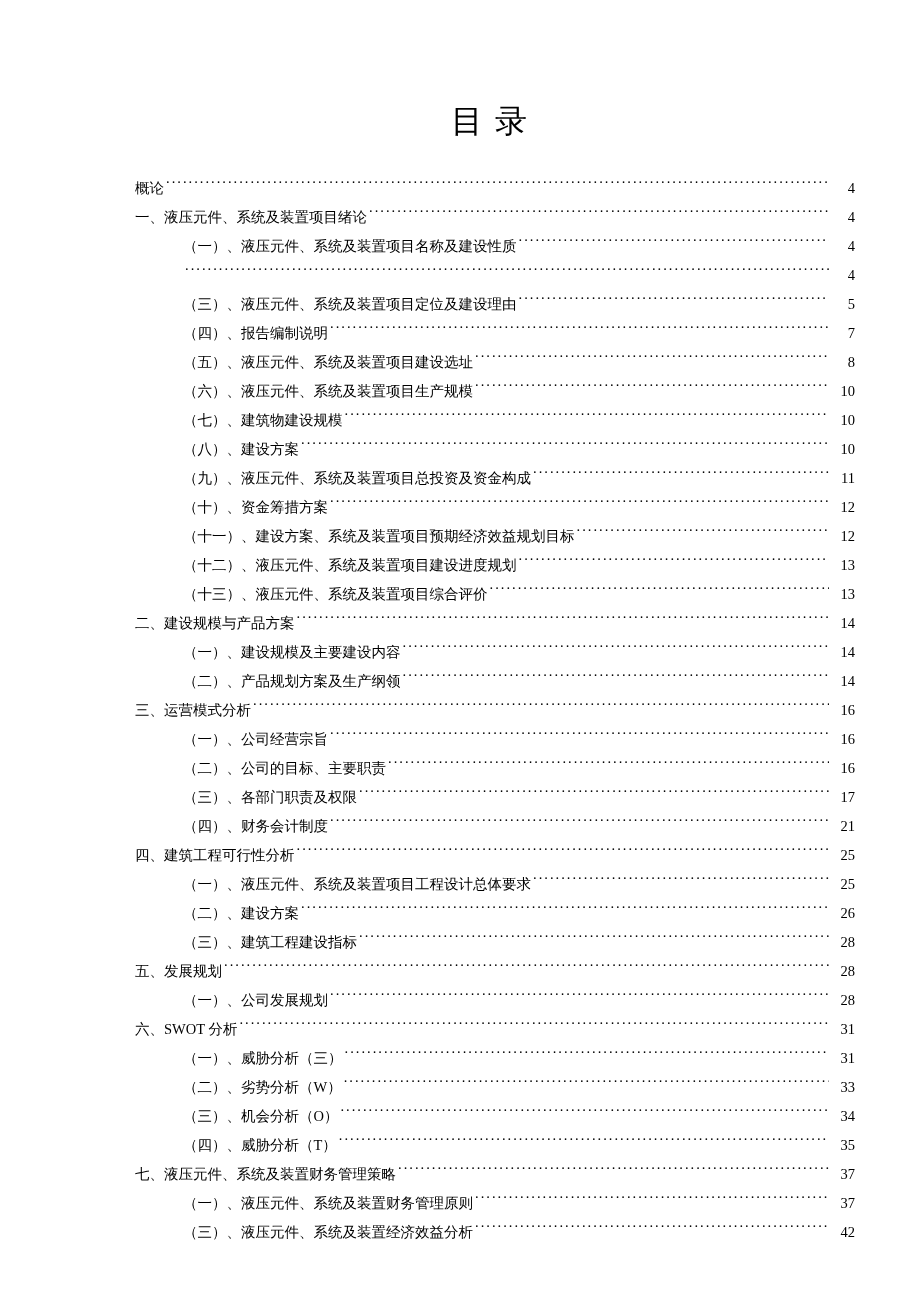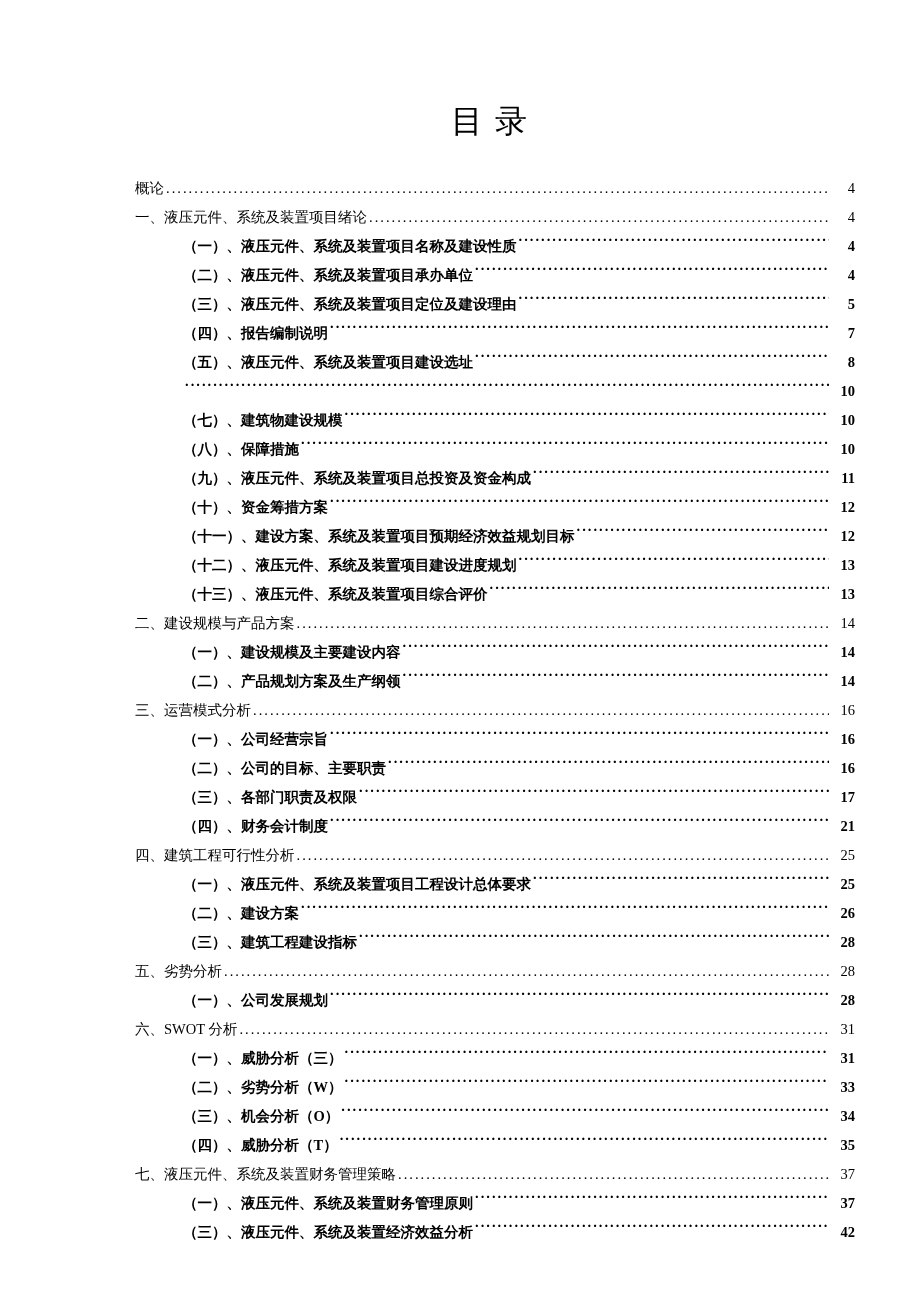--- a/index.html
+++ b/index.html
@@ -26,22 +26,22 @@
   }
   .toc {
     font-size: 14.5px;
   }
   .entry {
     display: flex;
     align-items: baseline;
     white-space: nowrap;
     line-height: 2.0;
   }
-  .entry.lvl0 { padding-left: 0; align-items: flex-end; }
-  .entry.lvl1 { padding-left: 48px; font-weight: bold; }
+  .entry.lvl0 { padding-left: 0; }
+  .entry.lvl1 { padding-left: 48px; }
   .label {
     flex: 0 0 auto;
   }
   .dots {
     flex: 1 1 auto;
     overflow: hidden;
     position: relative;
     height: 1em;
     margin: 0 2px;
   }
@@ -75,50 +75,50 @@
         <span class="label">一、液压元件、系统及装置项目绪论</span>
         <span class="dots"></span>
         <span class="pnum">4</span>
       </div>
       <div class="entry lvl1">
         <span class="label">（一）、液压元件、系统及装置项目名称及建设性质</span>
         <span class="dots"></span>
         <span class="pnum">4</span>
       </div>
       <div class="entry lvl1">
-        <span class="label">（二）、液压元件、系统及装置项目承办单位</span>
         <span class="dots"></span>
         <span class="pnum">4</span>
       </div>
       <div class="entry lvl1">
         <span class="label">（三）、液压元件、系统及装置项目定位及建设理由</span>
         <span class="dots"></span>
         <span class="pnum">5</span>
       </div>
       <div class="entry lvl1">
         <span class="label">（四）、报告编制说明</span>
         <span class="dots"></span>
         <span class="pnum">7</span>
       </div>
       <div class="entry lvl1">
         <span class="label">（五）、液压元件、系统及装置项目建设选址</span>
         <span class="dots"></span>
         <span class="pnum">8</span>
       </div>
       <div class="entry lvl1">
+        <span class="label">（六）、液压元件、系统及装置项目生产规模</span>
         <span class="dots"></span>
         <span class="pnum">10</span>
       </div>
       <div class="entry lvl1">
         <span class="label">（七）、建筑物建设规模</span>
         <span class="dots"></span>
         <span class="pnum">10</span>
       </div>
       <div class="entry lvl1">
-        <span class="label">（八）、保障措施</span>
+        <span class="label">（八）、建设方案</span>
         <span class="dots"></span>
         <span class="pnum">10</span>
       </div>
       <div class="entry lvl1">
         <span class="label">（九）、液压元件、系统及装置项目总投资及资金构成</span>
         <span class="dots"></span>
         <span class="pnum">11</span>
       </div>
       <div class="entry lvl1">
         <span class="label">（十）、资金筹措方案</span>
@@ -194,21 +194,21 @@
         <span class="label">（二）、建设方案</span>
         <span class="dots"></span>
         <span class="pnum">26</span>
       </div>
       <div class="entry lvl1">
         <span class="label">（三）、建筑工程建设指标</span>
         <span class="dots"></span>
         <span class="pnum">28</span>
       </div>
       <div class="entry lvl0">
-        <span class="label">五、劣势分析</span>
+        <span class="label">五、发展规划</span>
         <span class="dots"></span>
         <span class="pnum">28</span>
       </div>
       <div class="entry lvl1">
         <span class="label">（一）、公司发展规划</span>
         <span class="dots"></span>
         <span class="pnum">28</span>
       </div>
       <div class="entry lvl0">
         <span class="label">六、SWOT 分析</span>

